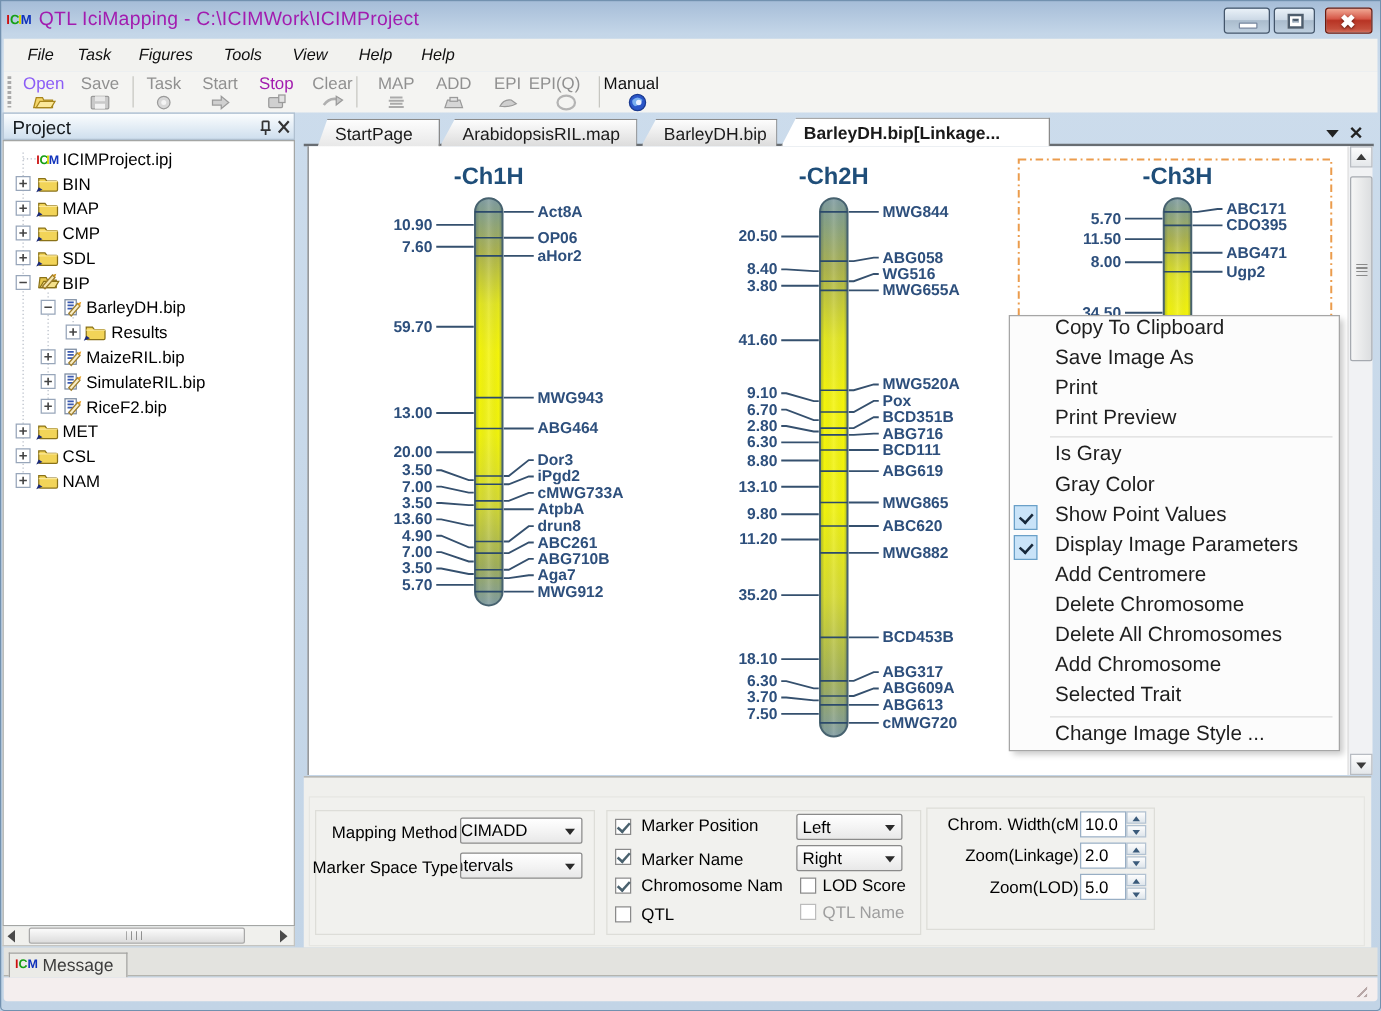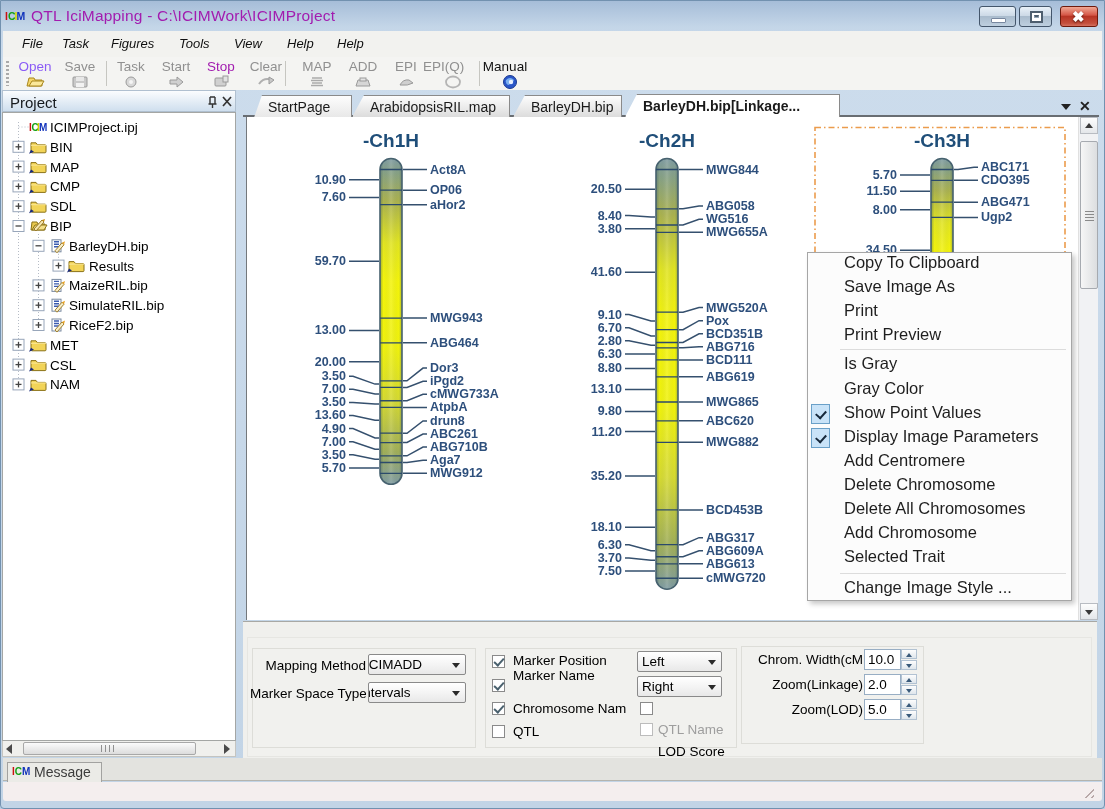--- a/index.html
+++ b/index.html
@@ -445,29 +445,29 @@
     <div class="grp" style="left:9px;top:26px;width:224px;height:100px;"></div>
     <div class="grp" style="left:242px;top:26px;width:252px;height:100px;"></div>
     <div class="grp" style="left:498px;top:24px;width:183px;height:98px;"></div>
     <div class="lbl" style="left:17px;top:36px;width:106px;text-align:right;">Mapping Method</div>
     <div class="dd" style="left:125px;top:32px;width:98px;"><span style="margin-left:-8px;">ICIMADD</span><div class="dar"></div></div>
     <div class="lbl" style="left:7px;top:64px;width:116px;text-align:right;">Marker Space Type</div>
     <div class="dd" style="left:125px;top:60px;width:98px;"><span style="margin-left:-13.5px;">Intervals</span><div class="dar"></div></div>
     <div class="cb chk" style="left:249px;top:32.5px;" class2=""></div>
     <div class="lbl" style="left:270px;top:31px;width:124px;">Marker Position</div>
     <div class="cb chk" style="left:249px;top:56.5px;" class2=""></div>
-    <div class="lbl" style="left:270px;top:46px;width:124px;">Marker Name</div>
+    <div class="lbl" style="left:270px;top:58px;width:124px;">Marker Name</div>
     <div class="cb chk" style="left:249px;top:80px;" class2=""></div>
     <div class="lbl" style="left:270px;top:78.5px;width:124px;">Chromosome Nam</div>
     <div class="cb" style="left:249px;top:103px;" class2=""></div>
     <div class="lbl" style="left:270px;top:101.5px;width:124px;">QTL</div>
     <div class="dd" style="left:394px;top:29px;width:85px;">Left<div class="dar"></div></div>
     <div class="dd" style="left:394px;top:54px;width:85px;">Right<div class="dar"></div></div>
     <div class="cb" style="left:397px;top:80px;"></div>
-    <div class="lbl" style="left:415px;top:78.5px;margin-top:43px;">LOD Score</div>
+    <div class="lbl" style="left:415px;top:78.5px;">LOD Score</div>
     <div class="cb" style="left:397px;top:101px;border-color:#bcbcbc;"></div>
     <div class="lbl" style="left:415px;top:99.5px;color:#9e9e9e;">QTL Name</div>
     <div class="lbl" style="left:504px;top:30px;width:116px;text-align:right;">Chrom. Width(cM</div>
     <div class="spin" style="left:621px;top:27px;">10.0</div>
     <div class="spb up" style="left:658px;top:27px;"></div>
     <div class="spb dn" style="left:658px;top:37.5px;"></div>
     <div class="lbl" style="left:504px;top:55px;width:116px;text-align:right;">Zoom(Linkage)</div>
     <div class="spin" style="left:621px;top:52px;">2.0</div>
     <div class="spb up" style="left:658px;top:52px;"></div>
     <div class="spb dn" style="left:658px;top:62.5px;"></div>

